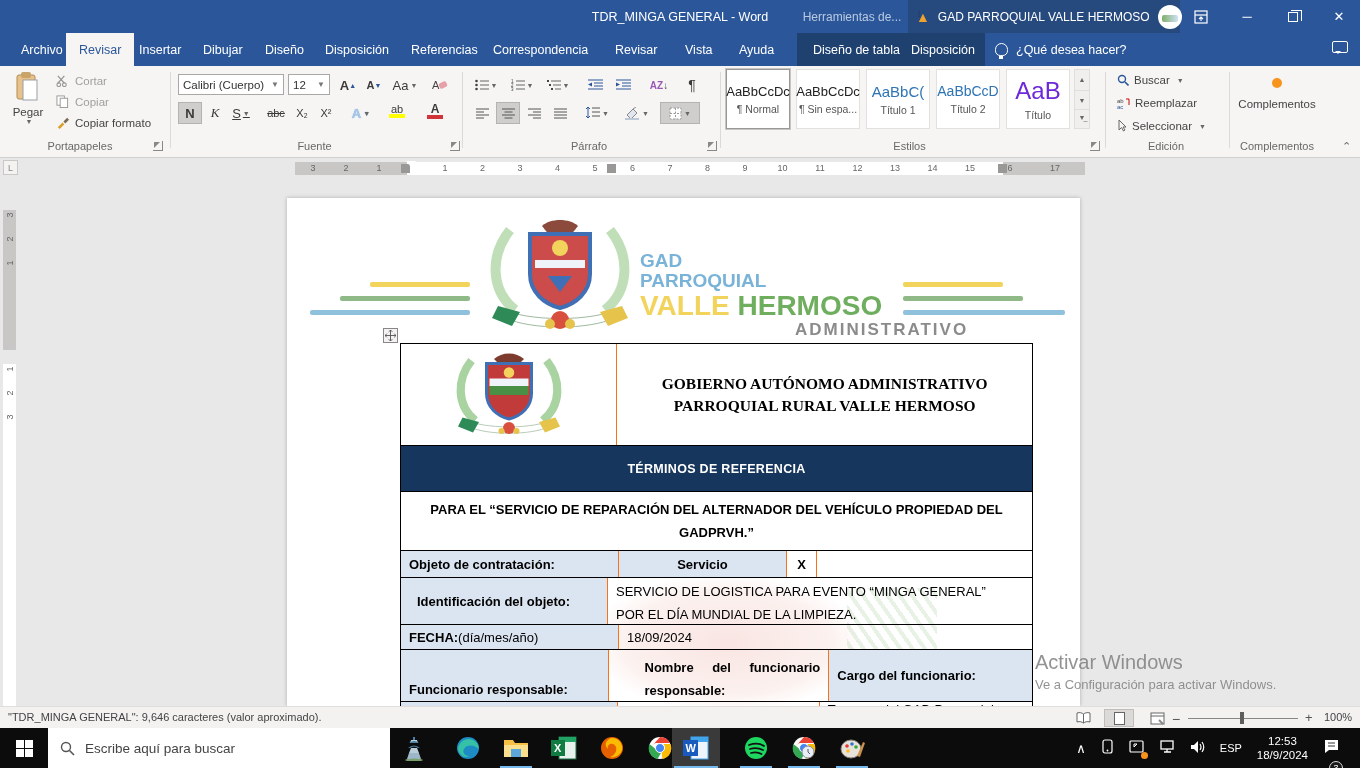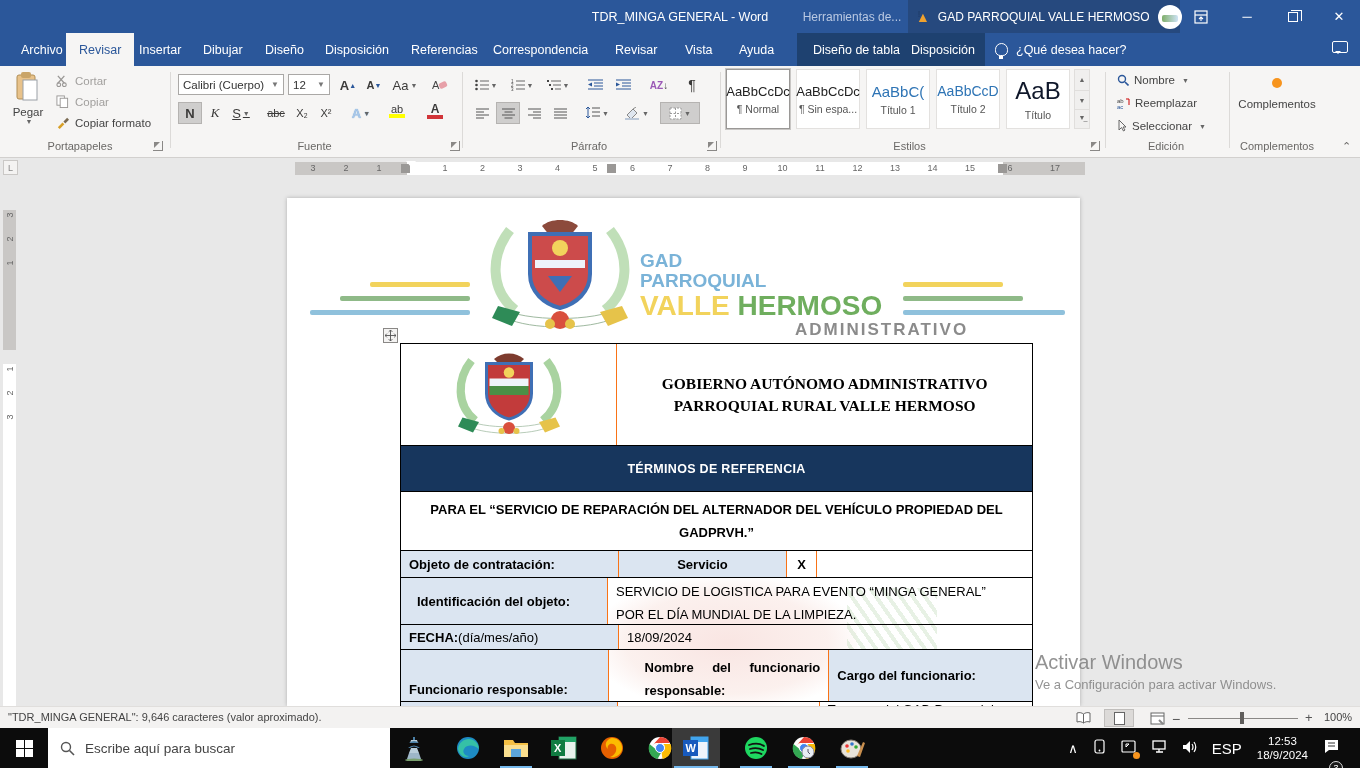--- a/index.html
+++ b/index.html
@@ -412,40 +412,40 @@
       </div>
       <div class="styles-card" style="left:144px;">
         <div class="card-sample" style="color:#2e74b5;font-size:15px;">AaBbC(</div>
         <div class="card-label">Título 1</div>
       </div>
       <div class="styles-card" style="left:214px;">
         <div class="card-sample" style="color:#2e74b5;font-size:14px;">AaBbCcD</div>
         <div class="card-label">Título 2</div>
       </div>
       <div class="styles-card" style="left:284px;">
-        <div class="card-sample" style="font-size:24px;color:#0f172a;">AaB</div>
+        <div class="card-sample" style="font-size:24px;color:#6d28d9;">AaB</div>
         <div class="card-label">Título</div>
       </div>
       <div class="abs" style="left:352px;top:3px;width:16px;height:60px;border:1px solid #e0dedc;background:#f0efee;">
         <div style="height:20px;text-align:center;font-size:7px;color:#666;line-height:20px;">▲</div>
         <div style="height:20px;text-align:center;font-size:7px;color:#666;line-height:20px;border-top:1px solid #e0dedc;border-bottom:1px solid #e0dedc;">▼</div>
         <div style="height:18px;text-align:center;font-size:7px;color:#666;line-height:16px;">▼̲</div>
       </div>
       <div class="glabel" style="left:0;width:375px;">Estilos</div>
       <div class="launcher" style="left:368px;"></div>
     </div>
     <div class="gdiv" style="left:1105px;"></div>
 
     <div class="abs" style="left:1107px;top:0;width:120px;height:92px;">
       <div class="ebtn" style="left:10px;top:8px;">
         <svg width="12" height="12" viewBox="0 0 12 12">
             <circle cx="5" cy="5" r="3.5" fill="none" stroke="#2b579a" stroke-width="1.4"></circle>
             <path d="M8 8 L11.5 11.5" stroke="#2b579a" stroke-width="1.6"></path>
           </svg>
-        <span>Nombre</span>
+        <span>Buscar</span>
           <span class="ddarr">▼</span>
       </div>
       <div class="ebtn" style="left:10px;top:31px;">
         <svg width="13" height="12" viewBox="0 0 13 12">
             <text x="0" y="6" font-size="6" fill="#444">ab</text>
             <text x="0" y="12" font-size="6" fill="#2b579a">ac</text>
             <path d="M9 2 L12 2 L12 8" stroke="#c00" fill="none"></path>
           </svg>
         <span>Reemplazar</span>
       </div>
@@ -780,21 +780,21 @@
             <rect x="2" y="1" width="12" height="8" fill="none" stroke="#fff" stroke-width="1.3"></rect>
             <path d="M5 12 h7 M8 9 v3" stroke="#fff" stroke-width="1.3"></path>
           </svg>
       </span>
       <span class="trayic">
         <svg width="16" height="14" viewBox="0 0 16 14">
             <path d="M1 5 h3 l4-4 v12 l-4-4 h-3z" fill="#fff"></path>
             <path d="M10 4 q2 3 0 6 M12 2 q3.5 5 0 10" stroke="#fff" fill="none" stroke-width="1.2"></path>
           </svg>
       </span>
-      <span class="trayic" style="font-size:15px;">ESP</span>
+      <span class="trayic" style="font-size:11px;">ESP</span>
       <div class="clockblk">
         <div>12:53</div>
         <div>18/9/2024</div>
       </div>
       <span class="trayic" style="width:26px;">
         <svg width="17" height="15" viewBox="0 0 17 15">
             <path d="M2 1 h13 v10 h-9 l-4 3z" fill="#fff"></path>
             <path d="M5 4 h7 M5 7 h7" stroke="#333"></path>
           </svg>
         <span class="badge3">3</span>

